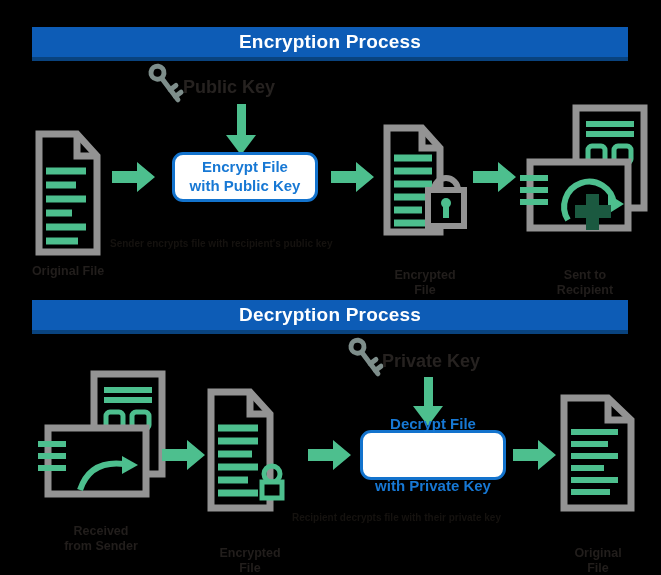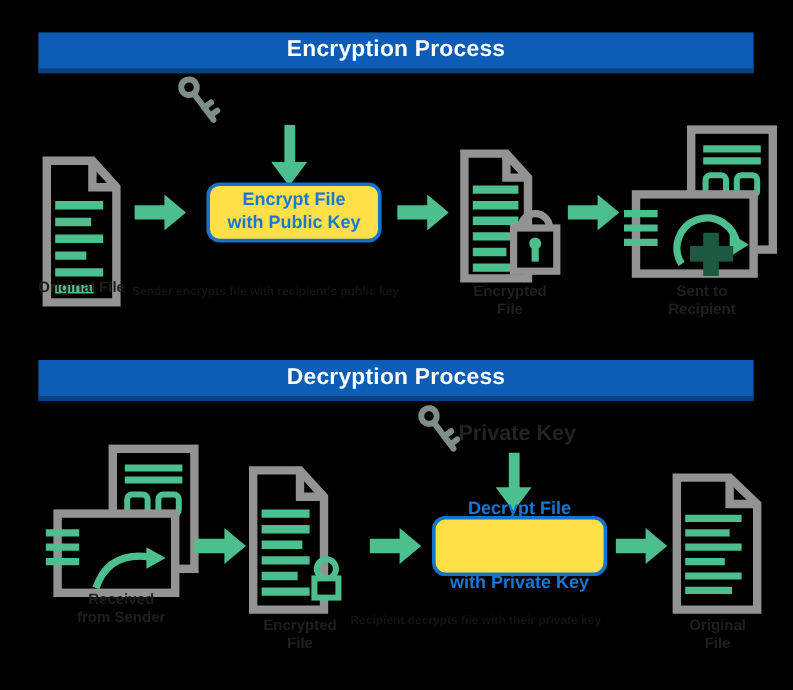--- a/index.html
+++ b/index.html
@@ -11,25 +11,25 @@
   .header-bar{
     position:absolute;left:32px;width:596px;height:30px;
     background:#0d5cb6;border-bottom:4px solid #09437f;
     display:flex;align-items:center;justify-content:center;
     color:#ffffff;font-weight:bold;font-size:19px;letter-spacing:.2px;
   }
   .flow-box{
     position:absolute;border:3px solid #1373cd;border-radius:11px;
     display:flex;flex-direction:column;align-items:center;justify-content:center;
     color:#1778d4;font-weight:bold;font-size:15px;line-height:1.25;text-align:center;
-    background:#fde047;
+    background:#ffffff;
   }
   .label{
     position:absolute;color:#221e1c;font-weight:bold;font-size:12.5px;
-    line-height:1.2;text-align:center;
+    line-height:1.2;text-align:center;margin-top:32px;
   }
   .key-label{
     position:absolute;color:#262220;font-weight:bold;font-size:18px;white-space:nowrap;
   }
   .caption{
     position:absolute;color:#15120f;font-size:10px;white-space:nowrap;font-weight:bold;
   }
   .icon{position:absolute;line-height:0;}
   svg{display:block;}
 </style>
@@ -45,20 +45,21 @@
   <div class="icon" style="left:144px;top:62px;">
     <svg width="44" height="44" viewBox="0 0 44 44">
       <g transform="rotate(8 22 22)" stroke="#7e8e8b" fill="none" stroke-width="5" stroke-linecap="round">
         <circle cx="12" cy="12" r="6.5"></circle>
         <path d="M17 17 L36 36"></path>
         <path d="M27 27 L32 22"></path>
         <path d="M33 33 L38 28"></path>
       </g>
     </svg>
   </div>
+  <div class="key-label" style="left:183px;top:77px;">Public Key</div>
 
   <div class="icon" style="left:226px;top:104px;">
     <svg width="30" height="51" viewBox="0 0 30 51">
       <path d="M11 0 H20 V31 H30 L15 51 L0 31 H11 Z" fill="#4dbf8e"></path>
     </svg>
   </div>
 
   <div class="icon" style="left:32px;top:130px;">
     <svg width="72" height="126" viewBox="0 0 72 126">
       <g stroke="#939393" stroke-width="7" fill="none">

